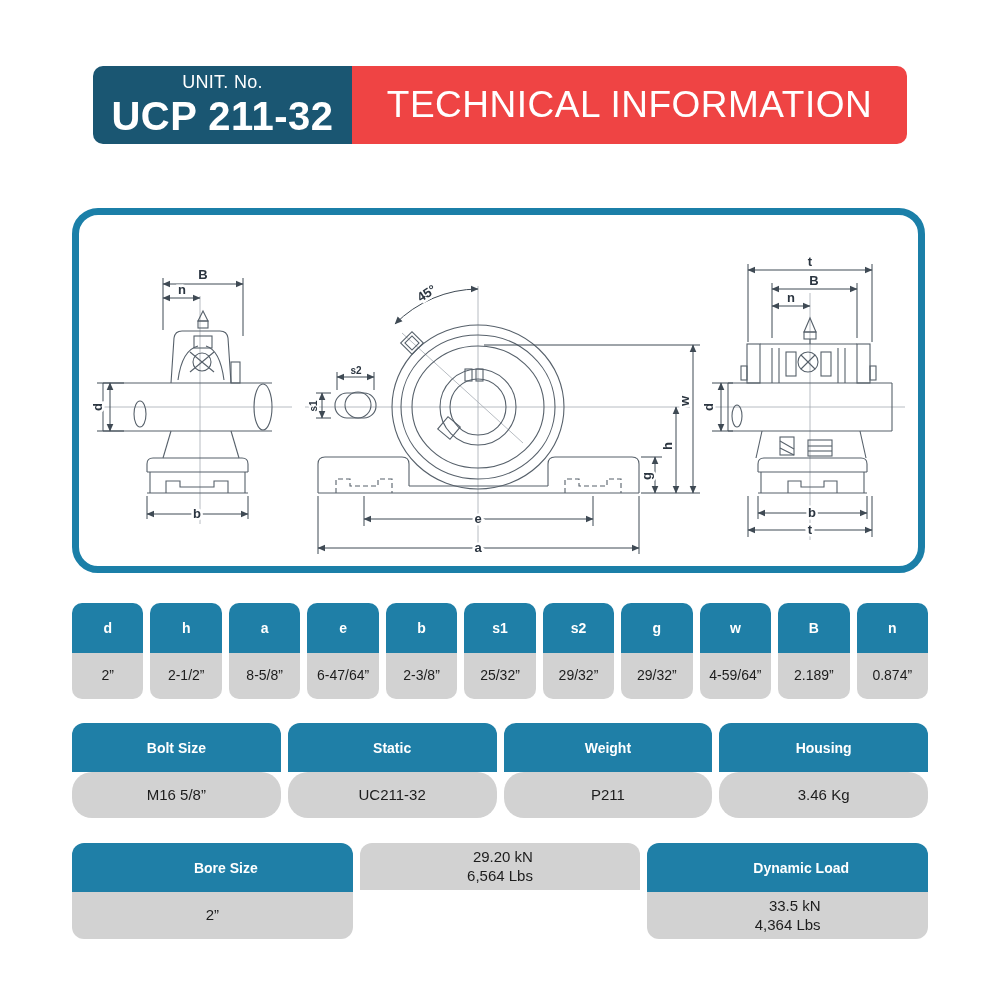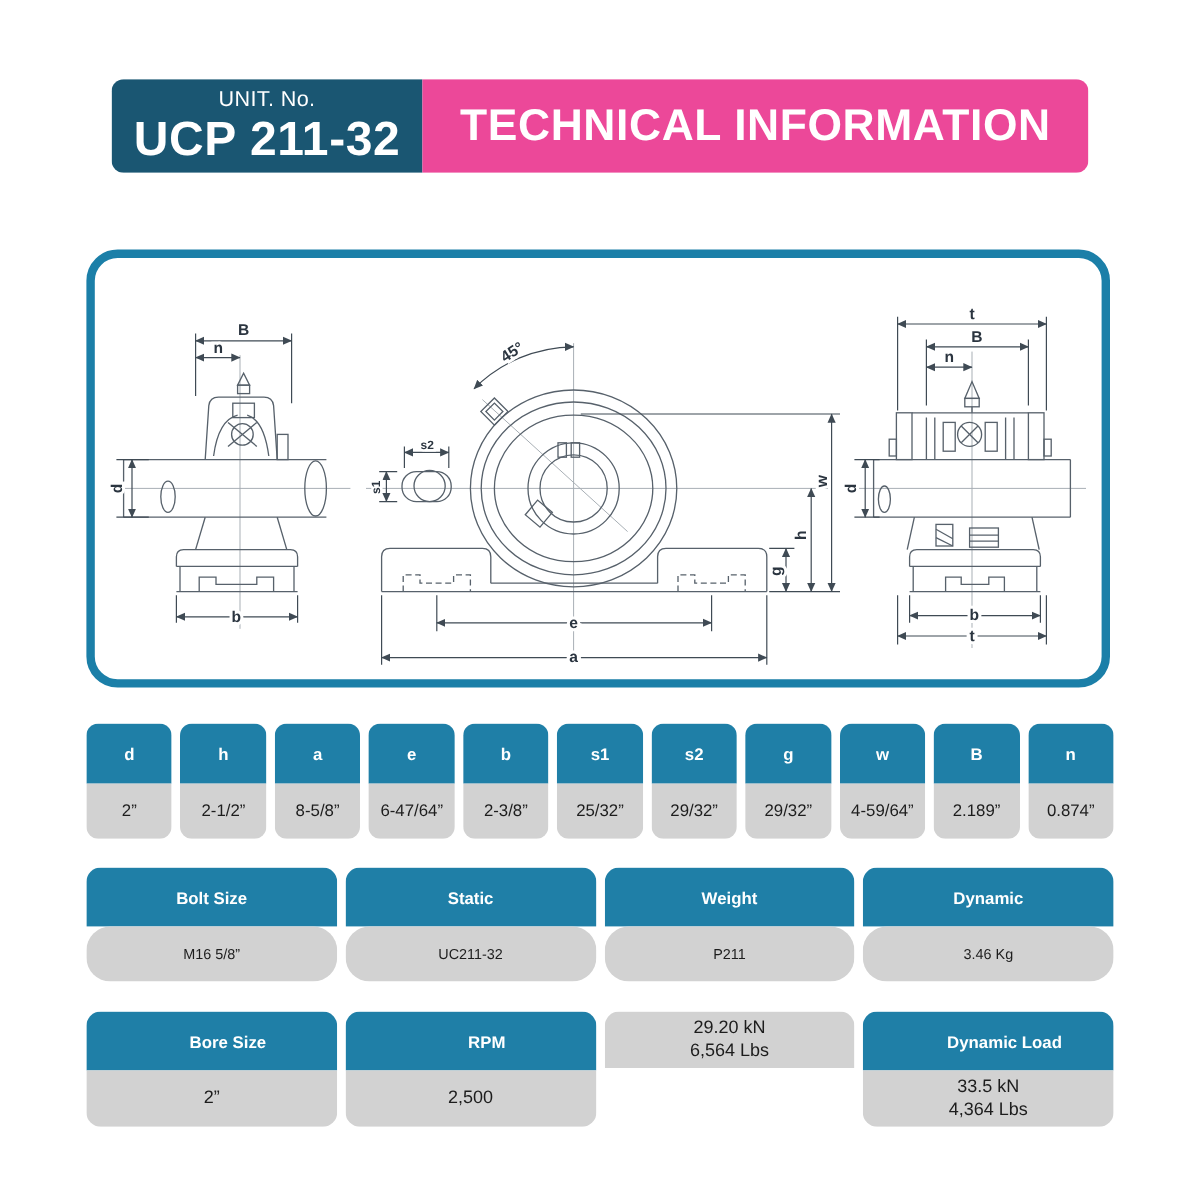--- a/index.html
+++ b/index.html
@@ -6,23 +6,23 @@
   .page{position:relative;width:1000px;height:1000px;background:#ffffff;
         font-family:"Liberation Sans",sans-serif;overflow:hidden;}
 
   
   .hdr{position:absolute;left:93px;top:66px;width:814px;height:78px;
        display:flex;border-radius:10px;overflow:hidden;}
   .hdr-left{width:259px;background:#1a5672;color:#fff;display:flex;
             flex-direction:column;align-items:center;justify-content:center;}
   .unit-label{font-size:18px;letter-spacing:.3px;}
   .unit-number{font-size:40px;font-weight:bold;letter-spacing:.5px;margin-top:1px;}
-  .hdr-right{flex:1;background:#ec4899;color:#fff;display:flex;
+  .hdr-right{flex:1;background:#ef4444;color:#fff;display:flex;
              align-items:center;justify-content:center;
-             font-size:37px;font-weight:bold;letter-spacing:.5px;}
+             font-size:37px;font-weight:normal;letter-spacing:.5px;}
 
   
   .diagram-box{position:absolute;left:72px;top:208px;width:853px;height:365px;
                border:7px solid #1b7fa8;border-radius:26px;box-sizing:border-box;
                background:#fff;overflow:hidden;}
   .diagram-box svg{display:block;width:839px;height:351px;}
   g.view :not(text){fill:none;stroke:#57616b;stroke-width:1.1;}
   g.view .dim{stroke:#3f4a54;stroke-width:1;}
   g.view .cl{stroke:#a4abb2;stroke-width:.8;}
   g.view .dash{stroke-dasharray:5 3;}
@@ -32,23 +32,23 @@
              text-anchor:middle;paint-order:stroke;stroke:#ffffff;stroke-width:4px;}
 
   
   .tbl{position:absolute;left:72px;width:856px;display:flex;gap:7px;}
   .cell{flex:1;border-radius:10px;overflow:hidden;text-align:center;}
   .cth{background:#1f7fa7;color:#fff;font-weight:bold;font-size:14px;
        display:flex;align-items:center;justify-content:center;}
   .ctd{background:#d2d2d2;color:#1d1d1d;font-size:14px;display:flex;
        align-items:center;justify-content:center;white-space:pre-line;line-height:1.25;}
   .tbl-dims{top:603px;}  .tbl-dims .cth{height:50px;} .tbl-dims .ctd{height:46px;}
-  .tbl-spec{top:723px;}  .tbl-spec .cth{height:49px;} .tbl-spec .ctd{height:46px;font-size:12px;border-radius:20px;}
+  .tbl-spec{top:723px;}  .tbl-spec .cth{height:49px;} .tbl-spec .ctd{height:46px;font-size:15px;border-radius:20px;}
   .tbl-perf{top:843px;}  .tbl-perf .cth{height:49px;padding-left:27px;} .tbl-perf .ctd{height:47px;font-size:15px;}
-  .tbl-spec .cell,.tbl-perf .cell{border-radius:12px;}
+  .tbl-spec .cell,.tbl-perf .cell{border-radius:12px;text-align:right;}
 </style>
 </head>
 <body>
 
 <div class="page">
 
   <div class="hdr">
     <div class="hdr-left">
       <div class="unit-label">UNIT. No.</div>
       <div class="unit-number">UCP 211-32</div>
@@ -299,33 +299,29 @@
       </div>
     <div class="cell">
         <div class="cth">Static</div>
         <div class="ctd">UC211-32</div>
       </div>
     <div class="cell">
         <div class="cth">Weight</div>
         <div class="ctd">P211</div>
       </div>
     <div class="cell">
-        <div class="cth">Dynamic</div>
+        <div class="cth">Housing</div>
         <div class="ctd">3.46 Kg</div>
       </div>
   </div>
 
   <div class="tbl tbl-perf">
     <div class="cell">
         <div class="cth">Bore Size</div>
         <div class="ctd">2”</div>
-      </div>
-    <div class="cell">
-        <div class="cth">RPM</div>
-        <div class="ctd">2,500</div>
       </div>
     <div class="cell">
         <div class="ctd">29.20 kN
 6,564 Lbs</div>
       </div>
     <div class="cell">
         <div class="cth">Dynamic Load</div>
         <div class="ctd">33.5 kN
 4,364 Lbs</div>
       </div>

